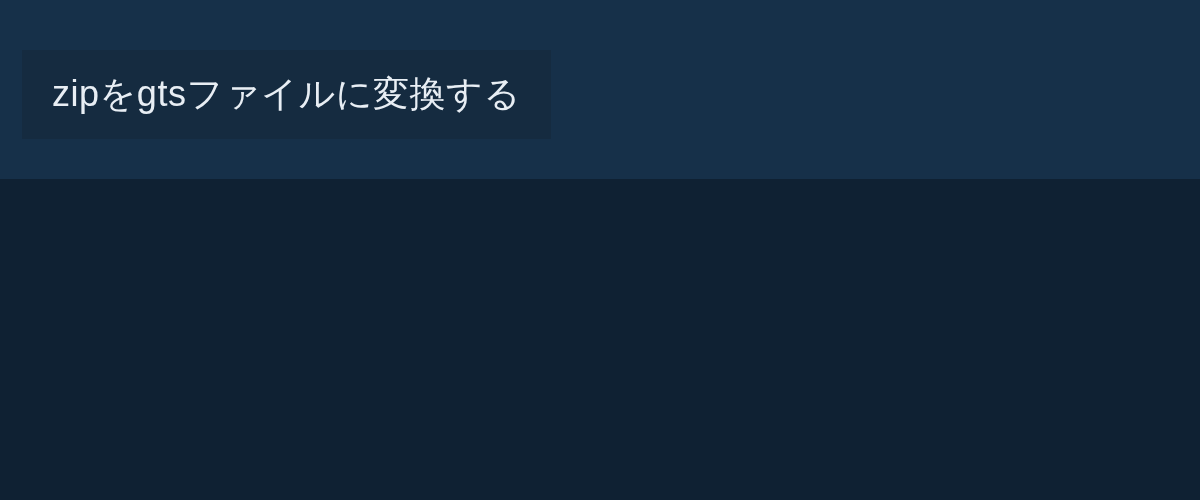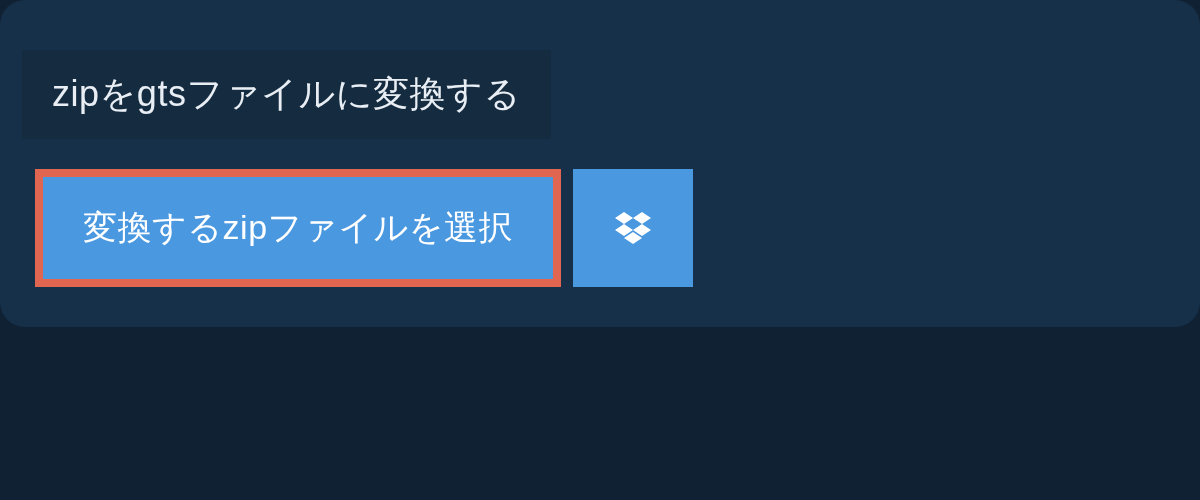--- a/index.html
+++ b/index.html
@@ -11,21 +11,20 @@
       background-color: #0f2133;
       font-family: -apple-system, BlinkMacSystemFont, "Segoe UI", "Hiragino Sans", "Meiryo", sans-serif;
       width: 1200px;
       height: 500px;
       overflow: hidden;
     }
     .panel {
       background-color: #163049;
       margin: 0;
       padding-bottom: 40px;
-      border-radius: 25px;
     }
     .title-bar {
       background-color: #152b40;
       display: inline-block;
       padding: 20px 30px 20px 30px;
       margin-top: 50px;
       margin-left: 22px;
     }
     .title-text {
       color: #e8eef4;
@@ -70,23 +69,13 @@
       fill: #ffffff;
     }
   </style>
 </head>
 <body>
 
 <div class="panel">
   <div class="title-bar">
     <div class="title-text">zipをgtsファイルに変換する</div>
   </div>
-  <div class="button-row">
-    <div class="select-button">
-      <span class="select-button-text">変換するzipファイルを選択</span>
-    </div>
-    <div class="dropbox-button">
-      <svg class="dropbox-icon" viewBox="0 0 36 32" xmlns="http://www.w3.org/2000/svg">
-        <path d="M9 0 L0 6 L9 12 L18 6 Z M27 0 L18 6 L27 12 L36 6 Z M0 18 L9 24 L18 18 L9 12 Z M27 12 L18 18 L27 24 L36 18 Z M9 26 L18 32 L27 26 L18 20 Z"></path>
-      </svg>
-    </div>
-  </div>
 </div>
 
 </body></html>

